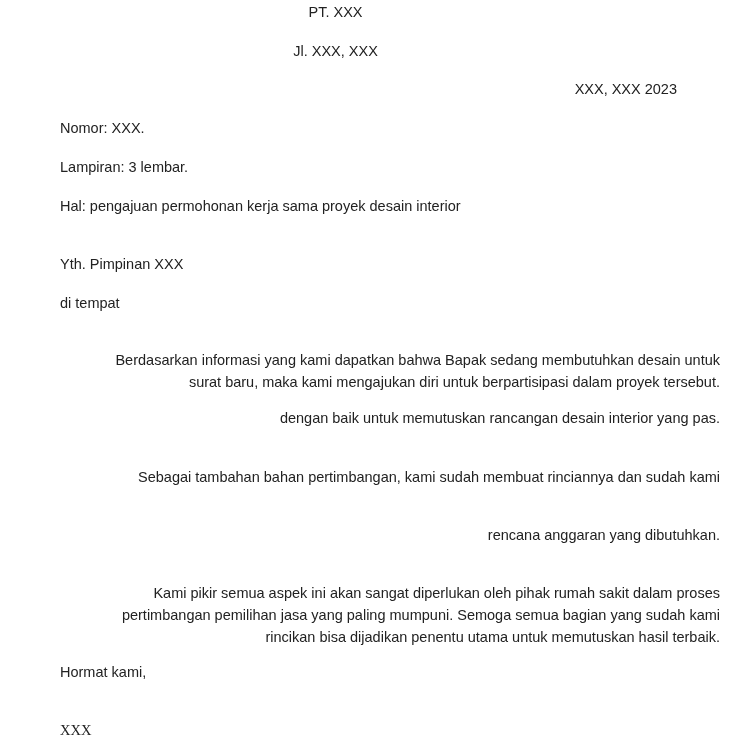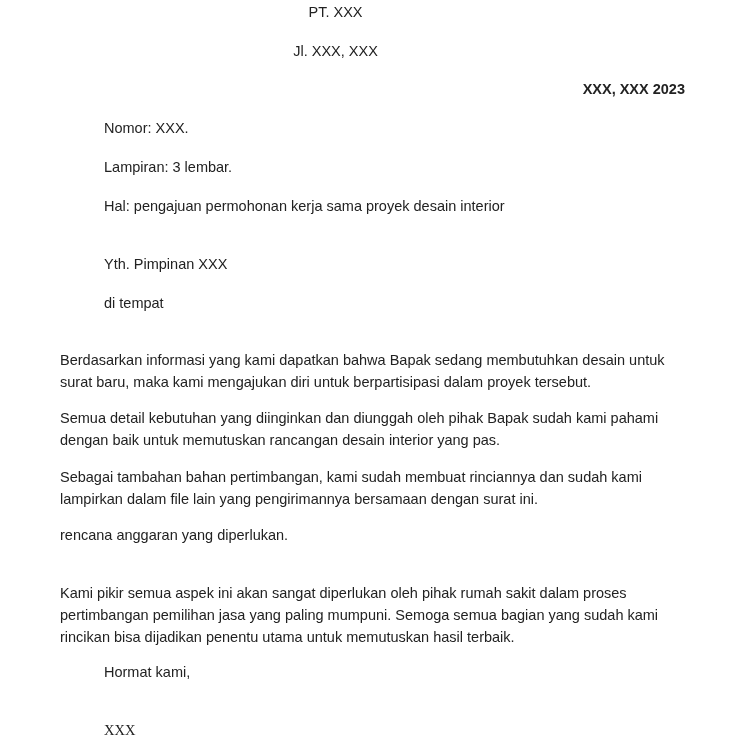--- a/index.html
+++ b/index.html
@@ -21,32 +21,31 @@
       white-space: nowrap;
       line-height: 22px;
     }
     .center {
       left: 0;
       width: 671px;
       text-align: center;
     }
     .left {
       left: 60px;
-      margin-left: 44px;
     }
     .right {
-      right: 70px;
+      right: 78px;
       text-align: right;
-      font-weight: bold;
     }
     .para {
       position: absolute;
       left: 60px;
       width: 660px;
       line-height: 22px;
+      text-align: right;
     }
     .para span {
       display: block;
       white-space: nowrap;
     }
   </style>
 </head>
 <body>
 
 <div>
@@ -62,31 +61,29 @@
 
   <div class="line left" style="top:253px;">Yth. Pimpinan XXX</div>
   <div class="line left" style="top:292px;">di tempat</div>
 
   <div class="para" style="top:349px;">
     <span>Berdasarkan informasi yang kami dapatkan bahwa Bapak sedang membutuhkan desain untuk</span>
     <span>surat baru, maka kami mengajukan diri untuk berpartisipasi dalam proyek tersebut.</span>
   </div>
 
   <div class="para" style="top:407px;">
-    <span>Semua detail kebutuhan yang diinginkan dan diunggah oleh pihak Bapak sudah kami pahami</span>
     <span>dengan baik untuk memutuskan rancangan desain interior yang pas.</span>
   </div>
 
   <div class="para" style="top:466px;">
     <span>Sebagai tambahan bahan pertimbangan, kami sudah membuat rinciannya dan sudah kami</span>
-    <span>lampirkan dalam file lain yang pengirimannya bersamaan dengan surat ini.</span>
   </div>
 
   <div class="para" style="top:524px;">
-    <span>rencana anggaran yang diperlukan.</span>
+    <span>rencana anggaran yang dibutuhkan.</span>
   </div>
 
   <div class="para" style="top:582px;">
     <span>Kami pikir semua aspek ini akan sangat diperlukan oleh pihak rumah sakit dalam proses</span>
     <span>pertimbangan pemilihan jasa yang paling mumpuni. Semoga semua bagian yang sudah kami</span>
     <span>rincikan bisa dijadikan penentu utama untuk memutuskan hasil terbaik.</span>
   </div>
 
   <div class="line left" style="top:661px;text-align:right;">Hormat kami,</div>
   <div class="line left" style="top:719px;font-family:Liberation Serif, serif;">XXX</div>

